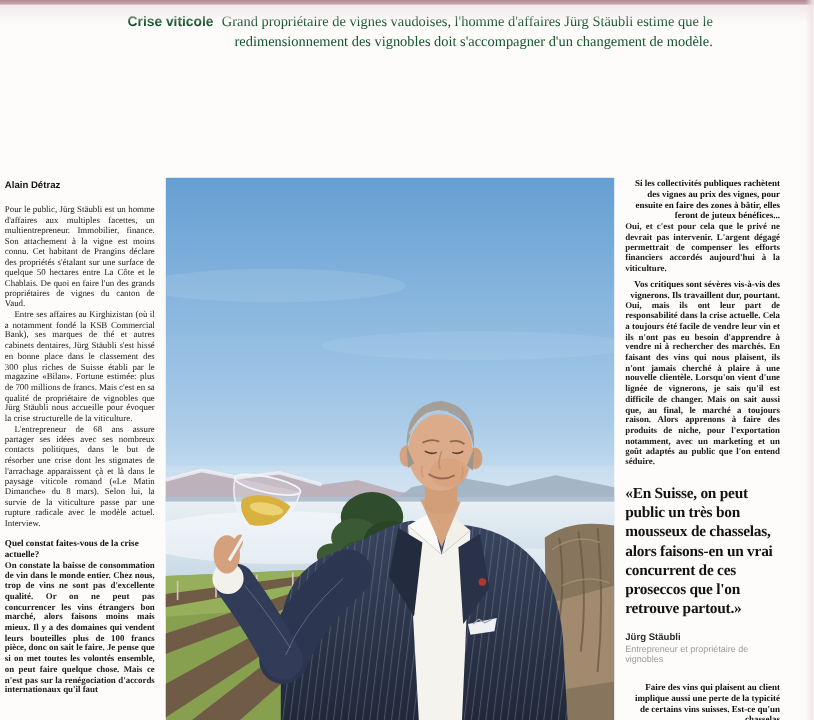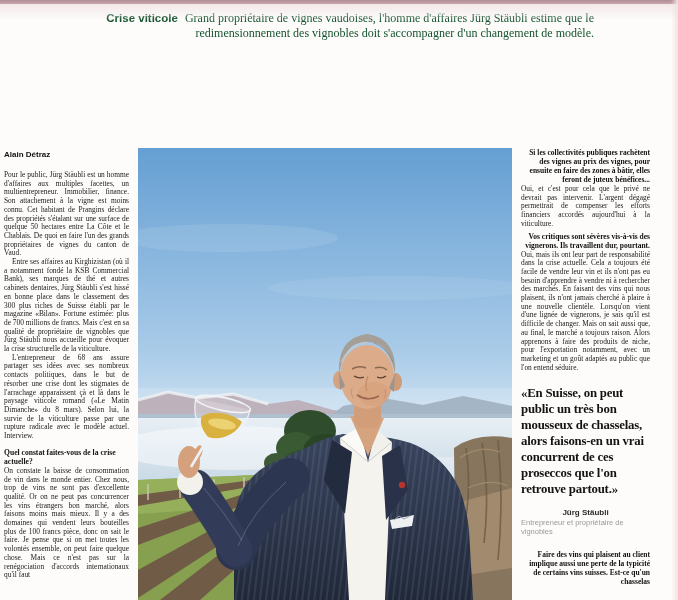--- a/index.html
+++ b/index.html
@@ -49,29 +49,29 @@
   }
   .body-p.indent{text-indent:8px;}
   .q-head{
     font-size:7.6px;line-height:9px;font-weight:700;color:#12100e;
     margin:7px 0 1px 0;
   }
   .q-bold{
     font-size:7.5px;line-height:9px;font-weight:700;color:#12100e;
     text-align:right;margin:0 0 1px 0;
   }
-  .answer{margin:0 0 3px 0;}
+  .answer{margin:0 0 3px 0;font-weight:bold;}
 
   .pull-quote{
     font-size:12.8px;line-height:16px;font-weight:700;color:#15120f;
     margin:13px 0 11px 0;letter-spacing:-0.2px;
   }
   .quote-author{
     font-family:"Liberation Sans",sans-serif;font-weight:700;
-    font-size:8px;color:#2b2b2b;margin:0 0 1px 0;text-align:center;
+    font-size:8px;color:#2b2b2b;margin:0 0 1px 0;
   }
   .quote-role{
     font-family:"Liberation Sans",sans-serif;
     font-size:7.5px;line-height:9px;color:#9a9a9a;margin:0 0 14px 0;
   }
 
   .photo-wrap{width:374px;height:452px;background:#eef2f5;}
   .photo-wrap svg{display:block;}
 </style>
 </head>

